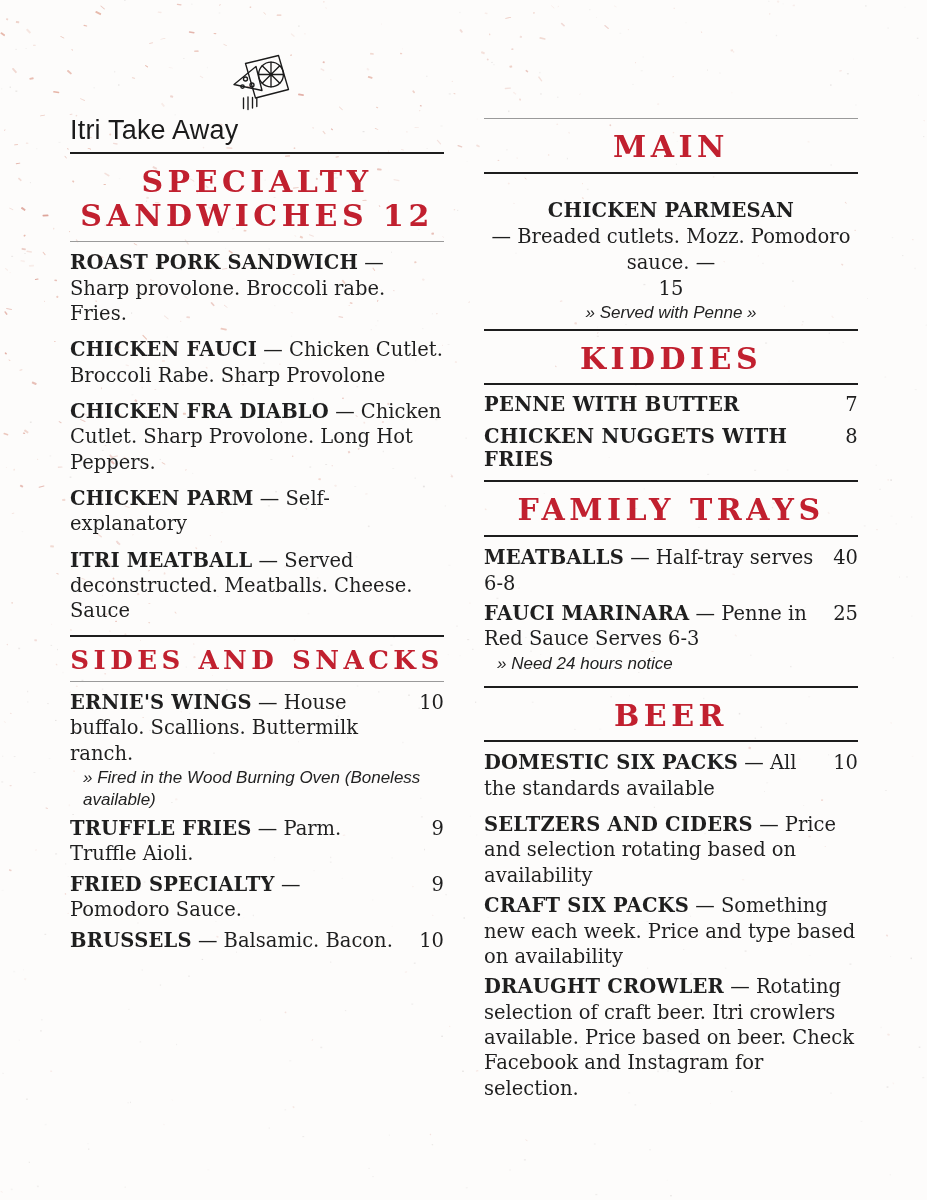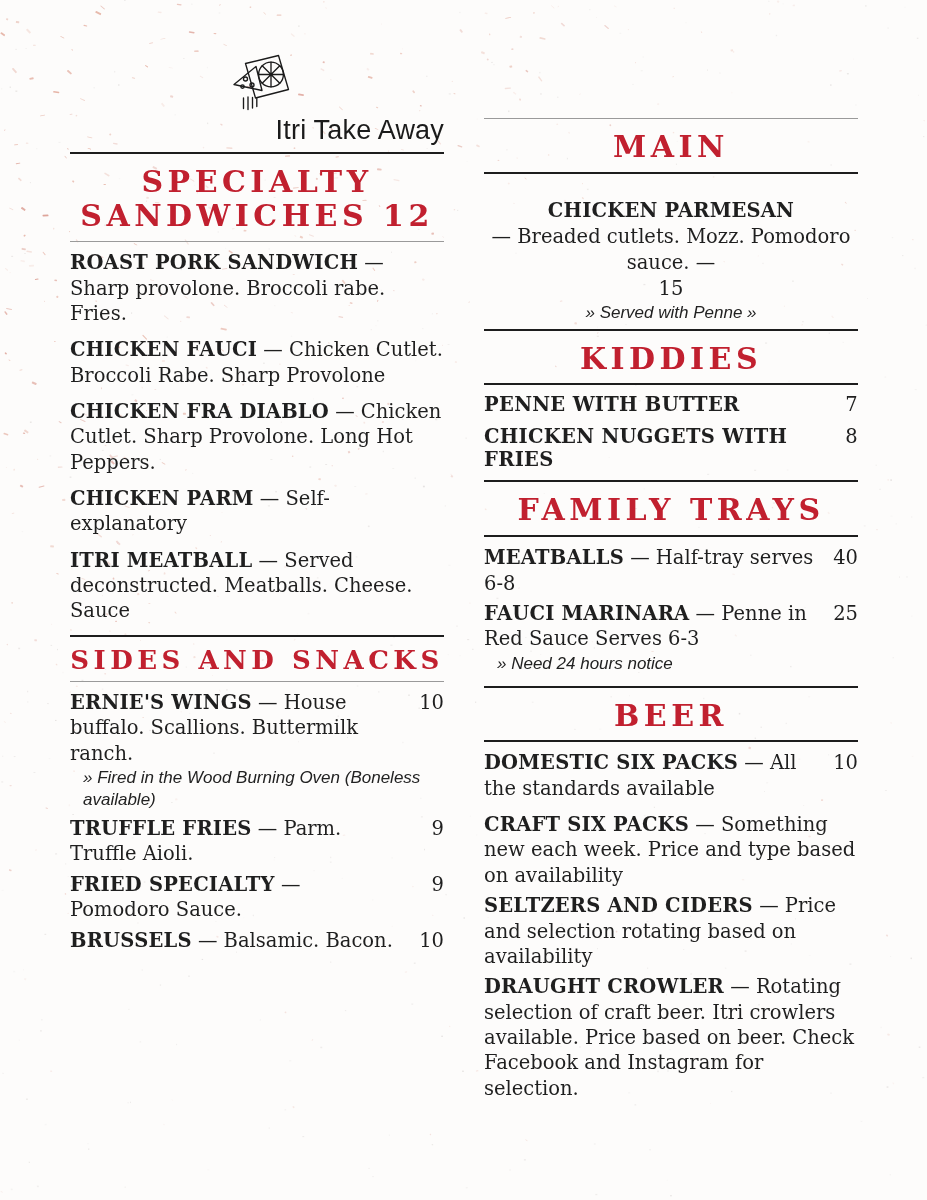--- a/index.html
+++ b/index.html
@@ -32,21 +32,21 @@
   .col {
     position: absolute;
     top: 0;
   }
   .col-left  { left: 70px;  width: 374px; }
   .col-right { left: 484px; width: 374px; }
 
   
   .logo-block {
     margin-top: 52px;
-    text-align: right;
+    text-align: left;
   }
   .logo-mark {
     display: block;
     margin: 0 auto 2px auto;
   }
   .logo-word {
     font-family: "Liberation Sans", sans-serif;
     font-weight: 300;
     font-size: 27px;
     letter-spacing: 0.2px;
@@ -1206,29 +1206,29 @@
         <div class="item">
           <div class="item-text">
             <span class="name">DOMESTIC SIX PACKS</span>
             <span class="desc">— All the standards available</span>
           </div>
           <div class="price">10</div>
         </div>
 
         <div class="item tight">
           <div class="item-text nopad">
+            <span class="name">SELTZERS AND CIDERS</span>
+            <span class="desc">— Price and selection rotating based on availability</span>
+          </div>
+        </div>
+
+        <div class="item tight">
+          <div class="item-text nopad">
             <span class="name">CRAFT SIX PACKS</span>
             <span class="desc">— Something new each week. Price and type based on availability</span>
-          </div>
-        </div>
-
-        <div class="item tight">
-          <div class="item-text nopad">
-            <span class="name">SELTZERS AND CIDERS</span>
-            <span class="desc">— Price and selection rotating based on availability</span>
           </div>
         </div>
 
         <div class="item">
           <div class="item-text nopad">
             <span class="name">DRAUGHT CROWLER</span>
             <span class="desc">— Rotating selection of craft beer. Itri crowlers available. Price based on beer. Check Facebook and Instagram for selection.</span>
           </div>
         </div>
       </div>

